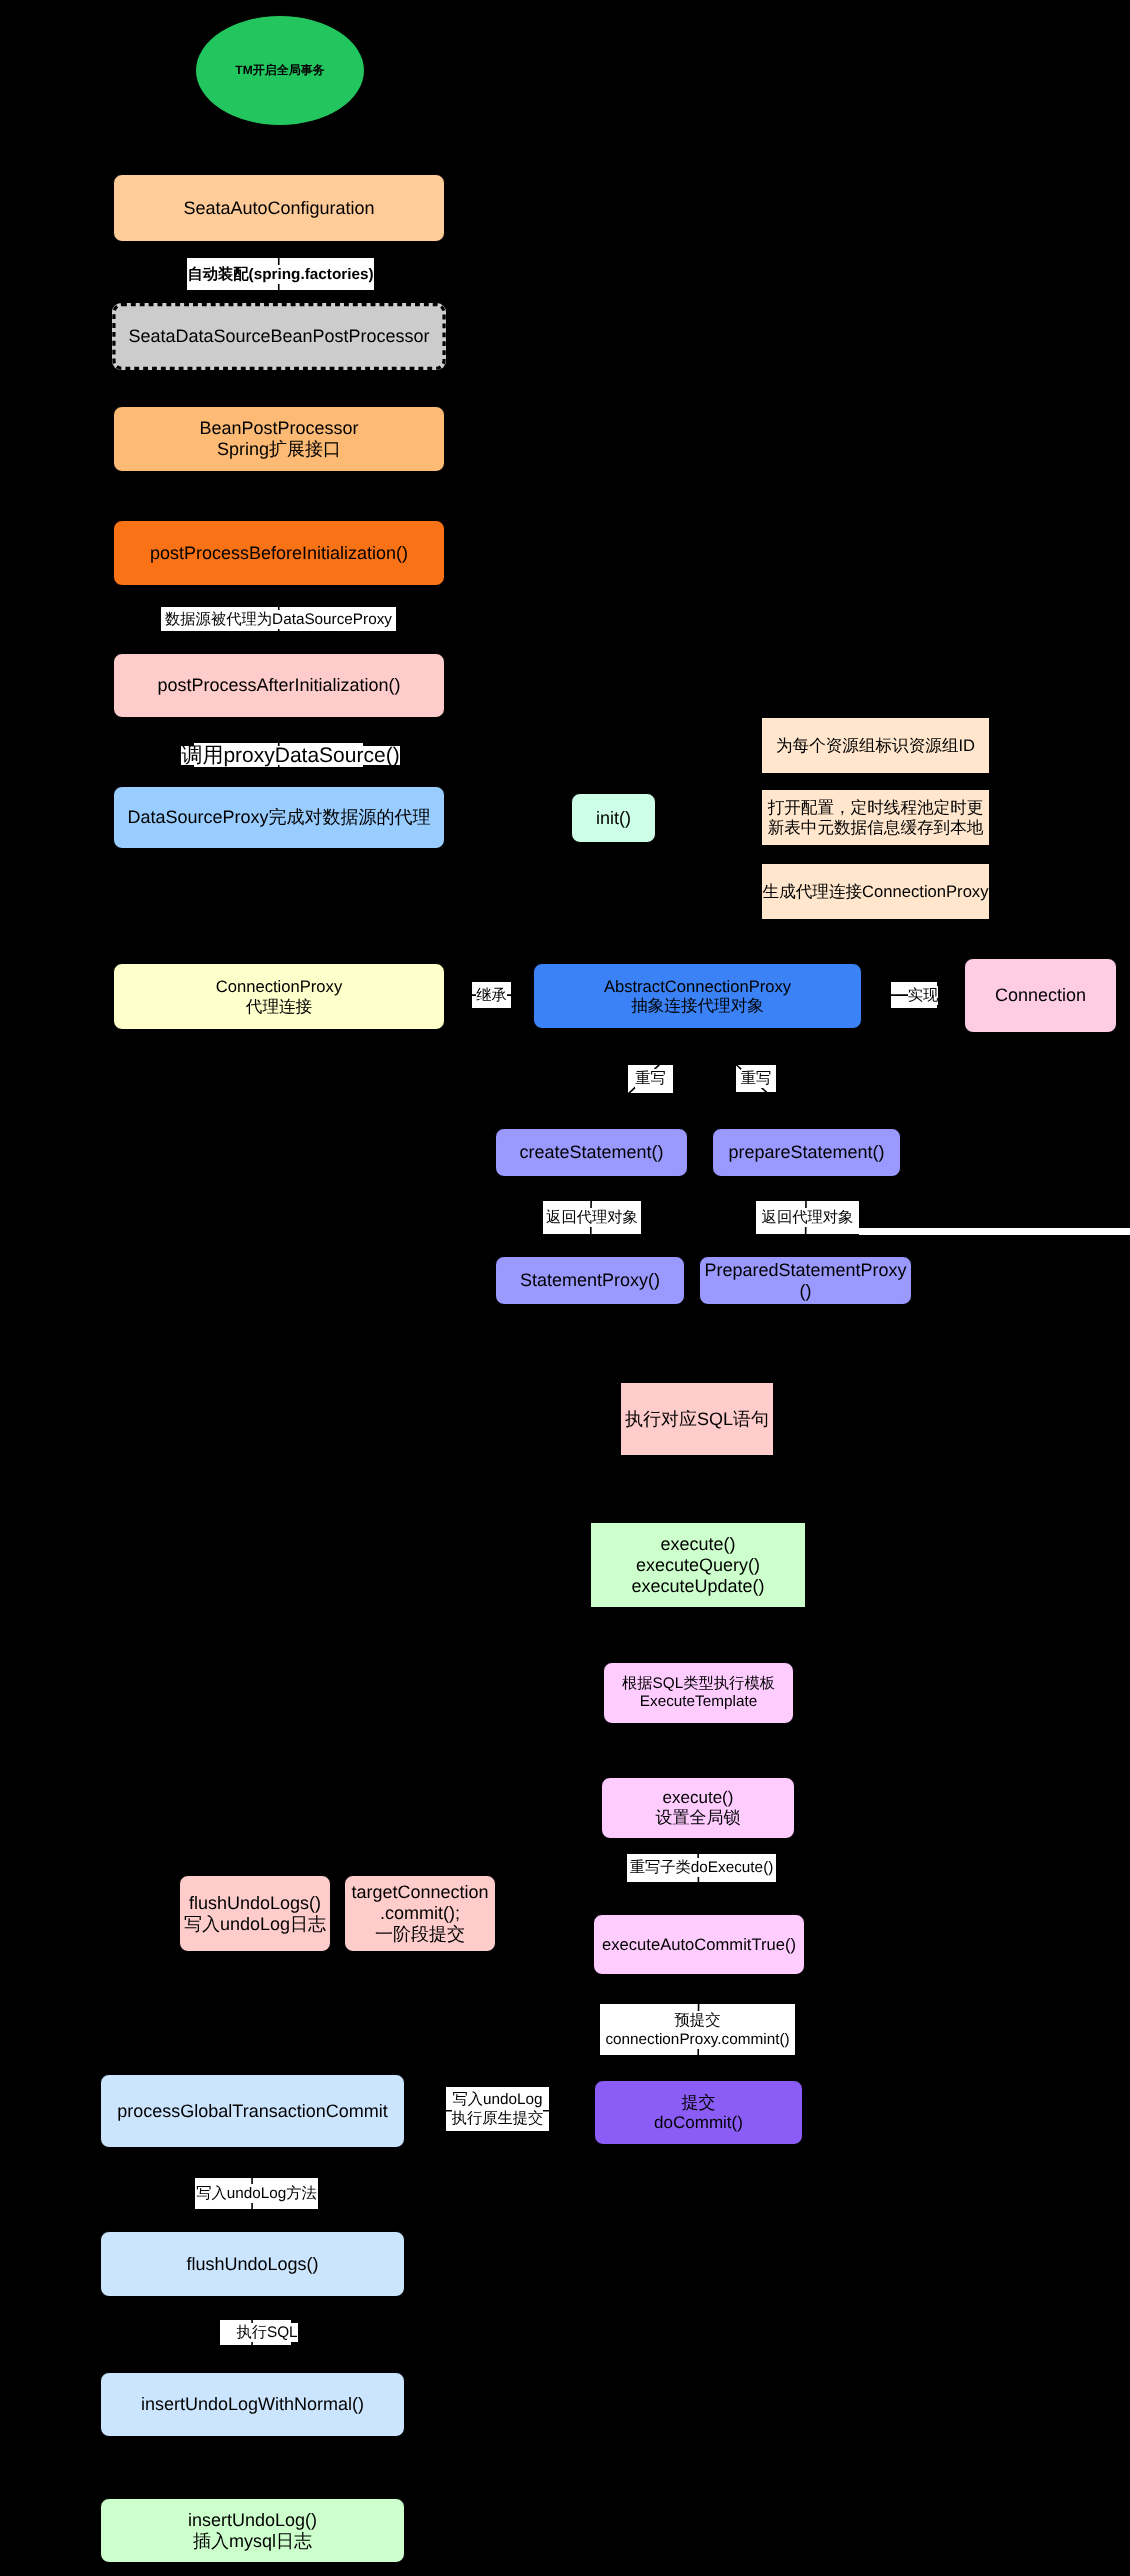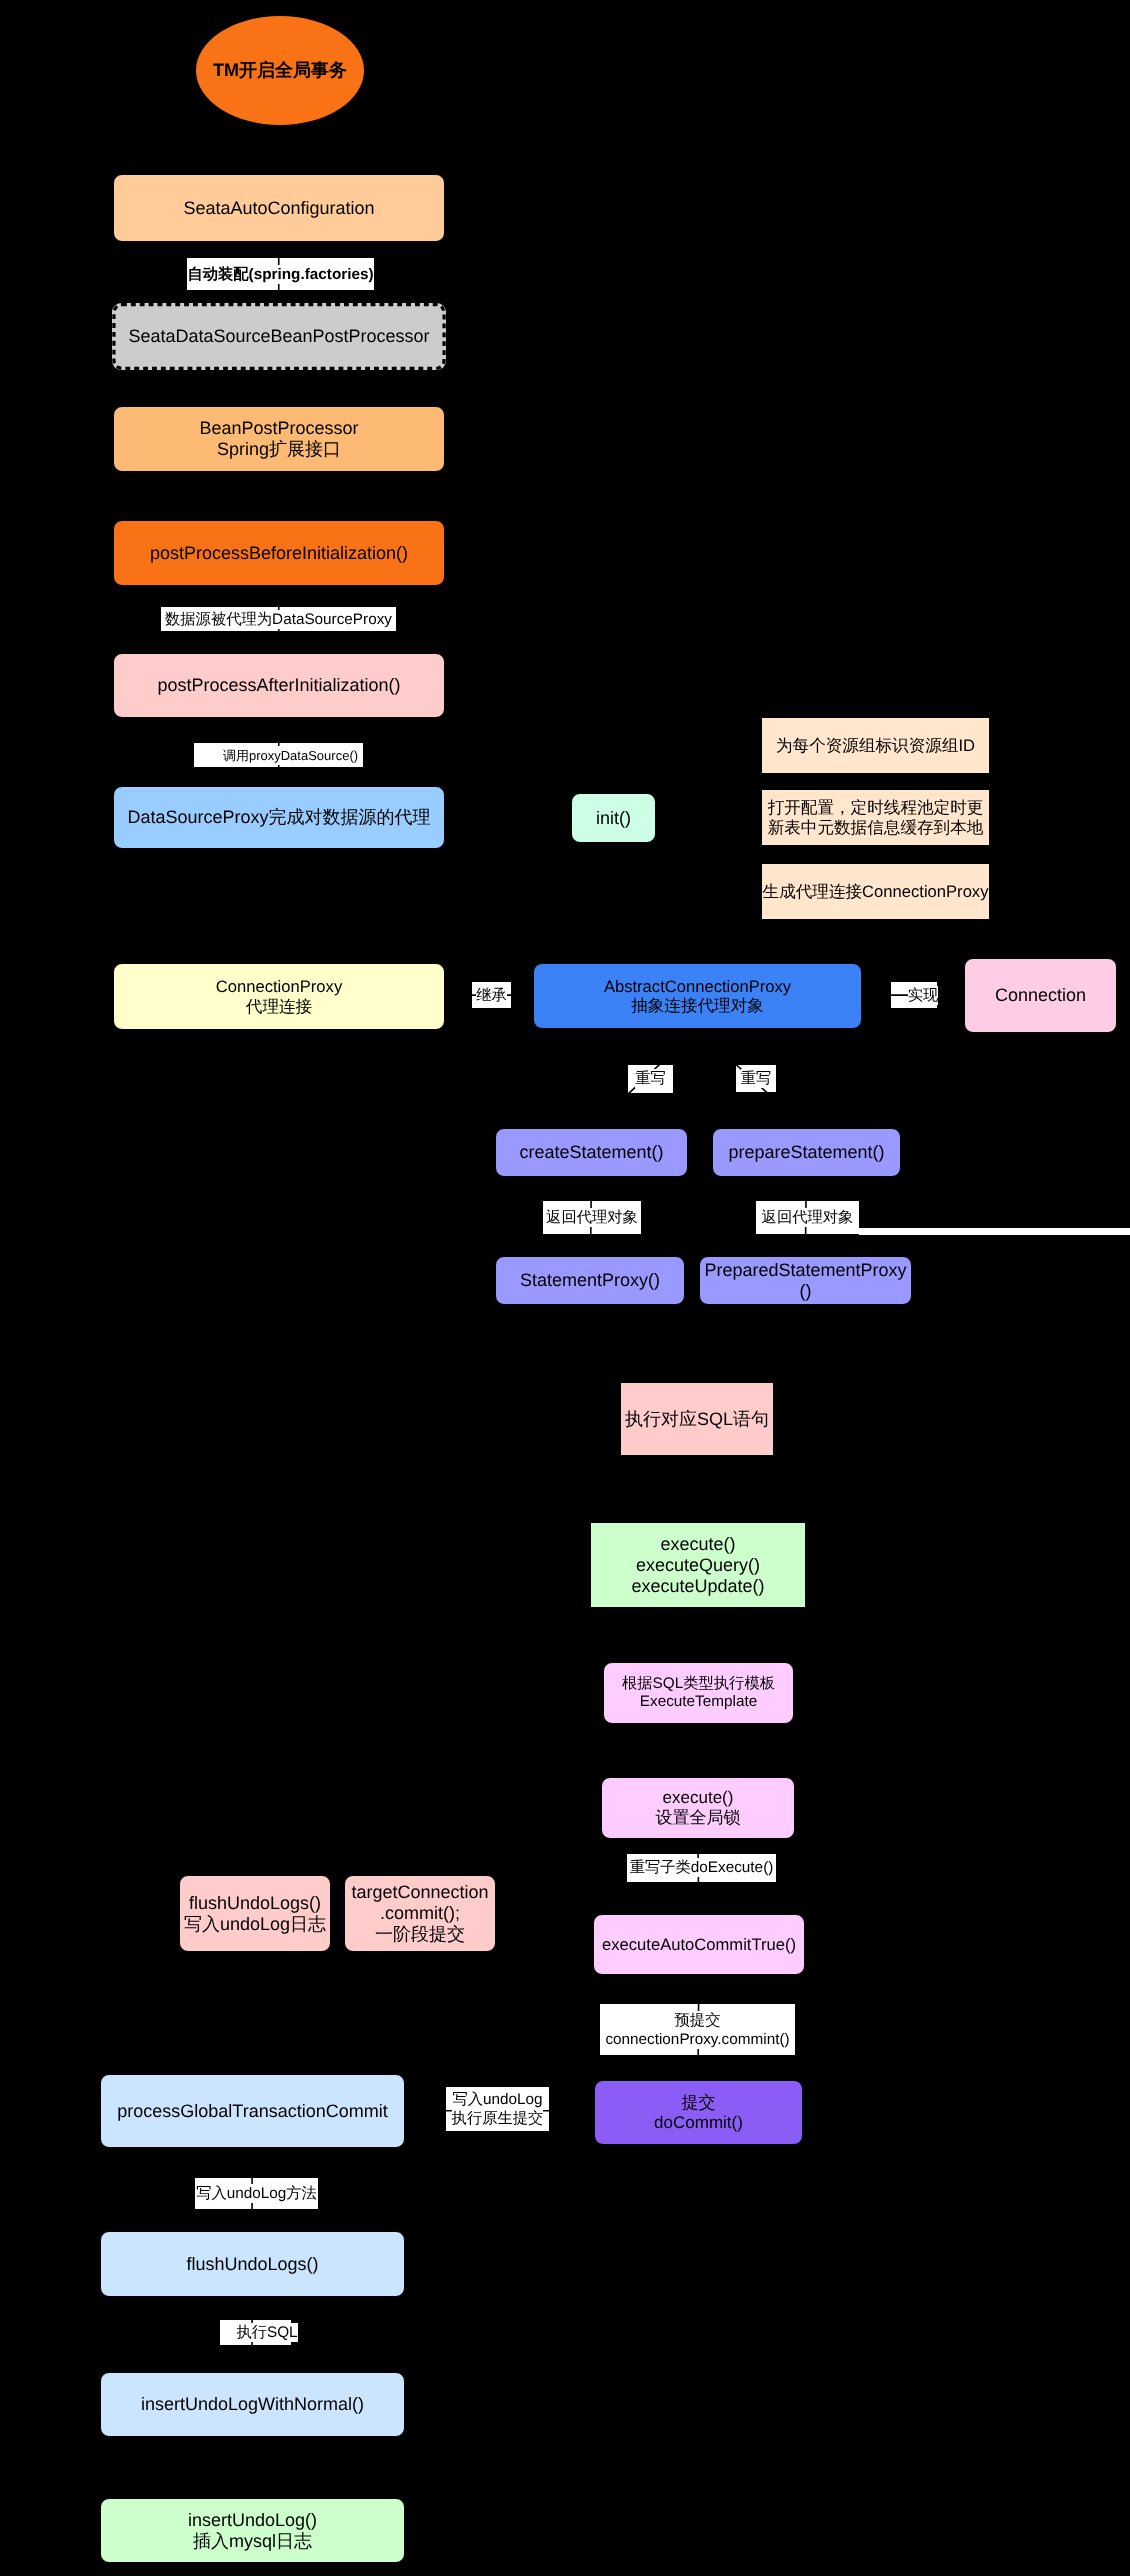--- a/index.html
+++ b/index.html
@@ -88,21 +88,21 @@
 <polygon points="498.0,2613.0 508.0,2606.5 508.0,2619.5" fill="#000"></polygon>
 <path d="M 315.0,2414.0 L 315.0,2560.0" fill="none" stroke="#000" stroke-width="2"></path>
 <polygon points="315.0,2570.0 308.5,2560.0 321.5,2560.0" fill="#000"></polygon>
 <path d="M 312.0,2659.0 L 312.0,2755.0" fill="none" stroke="#000" stroke-width="2"></path>
 <polygon points="312.0,2765.0 305.5,2755.0 318.5,2755.0" fill="#000"></polygon>
 <path d="M 312.0,2844.0 L 312.0,2930.0" fill="none" stroke="#000" stroke-width="2"></path>
 <polygon points="312.0,2940.0 305.5,2930.0 318.5,2930.0" fill="#000"></polygon>
 <path d="M 312.0,3017.0 L 312.0,3086.0" fill="none" stroke="#000" stroke-width="2"></path>
 <polygon points="312.0,3096.0 305.5,3086.0 318.5,3086.0" fill="#000"></polygon>
 </svg>
-<div class="node ell" style="left:195px;top:14.5px;width:170px;height:111px;background:#f97316;font-size:18px;line-height:21px;font-weight:bold;">
+<div class="node ell" style="left:195px;top:14.5px;width:170px;height:111px;background:#22c55e;font-size:12px;line-height:21px;font-weight:bold;">
       <span class="ln">TM开启全局事务</span>
     </div>
 <div class="node rnd" style="left:113px;top:174px;width:332px;height:68px;background:#ffcc99;font-size:18px;line-height:21px;">
       <span class="ln">SeataAutoConfiguration</span>
     </div>
 <div class="node rnd nobd" style="left:112px;top:303px;width:334px;height:67px;background:#cccccc;font-size:18px;line-height:21px;">
       <svg class="dashsvg" viewBox="0 0 413 83" width="334" height="67">
         <rect x="2" y="2" width="409" height="79" rx="10" ry="10" fill="none" stroke="#000" stroke-width="4" stroke-dasharray="6 5"></rect>
       </svg>
       <span class="ln">SeataDataSourceBeanPostProcessor</span>
@@ -201,21 +201,21 @@
 <div class="node rnd" style="left:100px;top:2498px;width:305px;height:65px;background:#ccffcc;font-size:18px;line-height:21px;">
       <span class="ln">insertUndoLog()</span>
       <span class="ln">插入mysql日志</span>
     </div>
 <div class="lbltext" style="left:187px;top:258px;width:187px;height:32px;font-size:15.3px;line-height:19px;font-weight:bold;">
       <span class="ln">自动装配(spring.factories)</span>
     </div>
 <div class="lbltext" style="left:161px;top:607px;width:235px;height:24px;font-size:15.3px;line-height:19px;">
       <span class="ln">数据源被代理为DataSourceProxy</span>
     </div>
-<div class="lbltext" style="left:194px;top:743px;width:169px;height:24px;font-size:13px;line-height:19px;padding-left:24px;">
+<div class="lbltext" style="left:194px;top:743px;width:169px;height:24px;font-size:21px;line-height:19px;padding-left:24px;">
       <span class="ln">调用proxyDataSource()</span>
     </div>
 <div class="lbltext" style="left:472px;top:982px;width:39px;height:26px;font-size:15.3px;line-height:19px;">
       <span class="ln">继承</span>
     </div>
 <div class="lbltext" style="left:891px;top:982px;width:64px;height:26px;font-size:15.3px;line-height:19px;">
       <span class="ln">实现</span>
     </div>
 <div class="lbltext" style="left:628px;top:1065px;width:45px;height:27.5px;font-size:15.3px;line-height:19px;">
       <span class="ln">重写</span>

